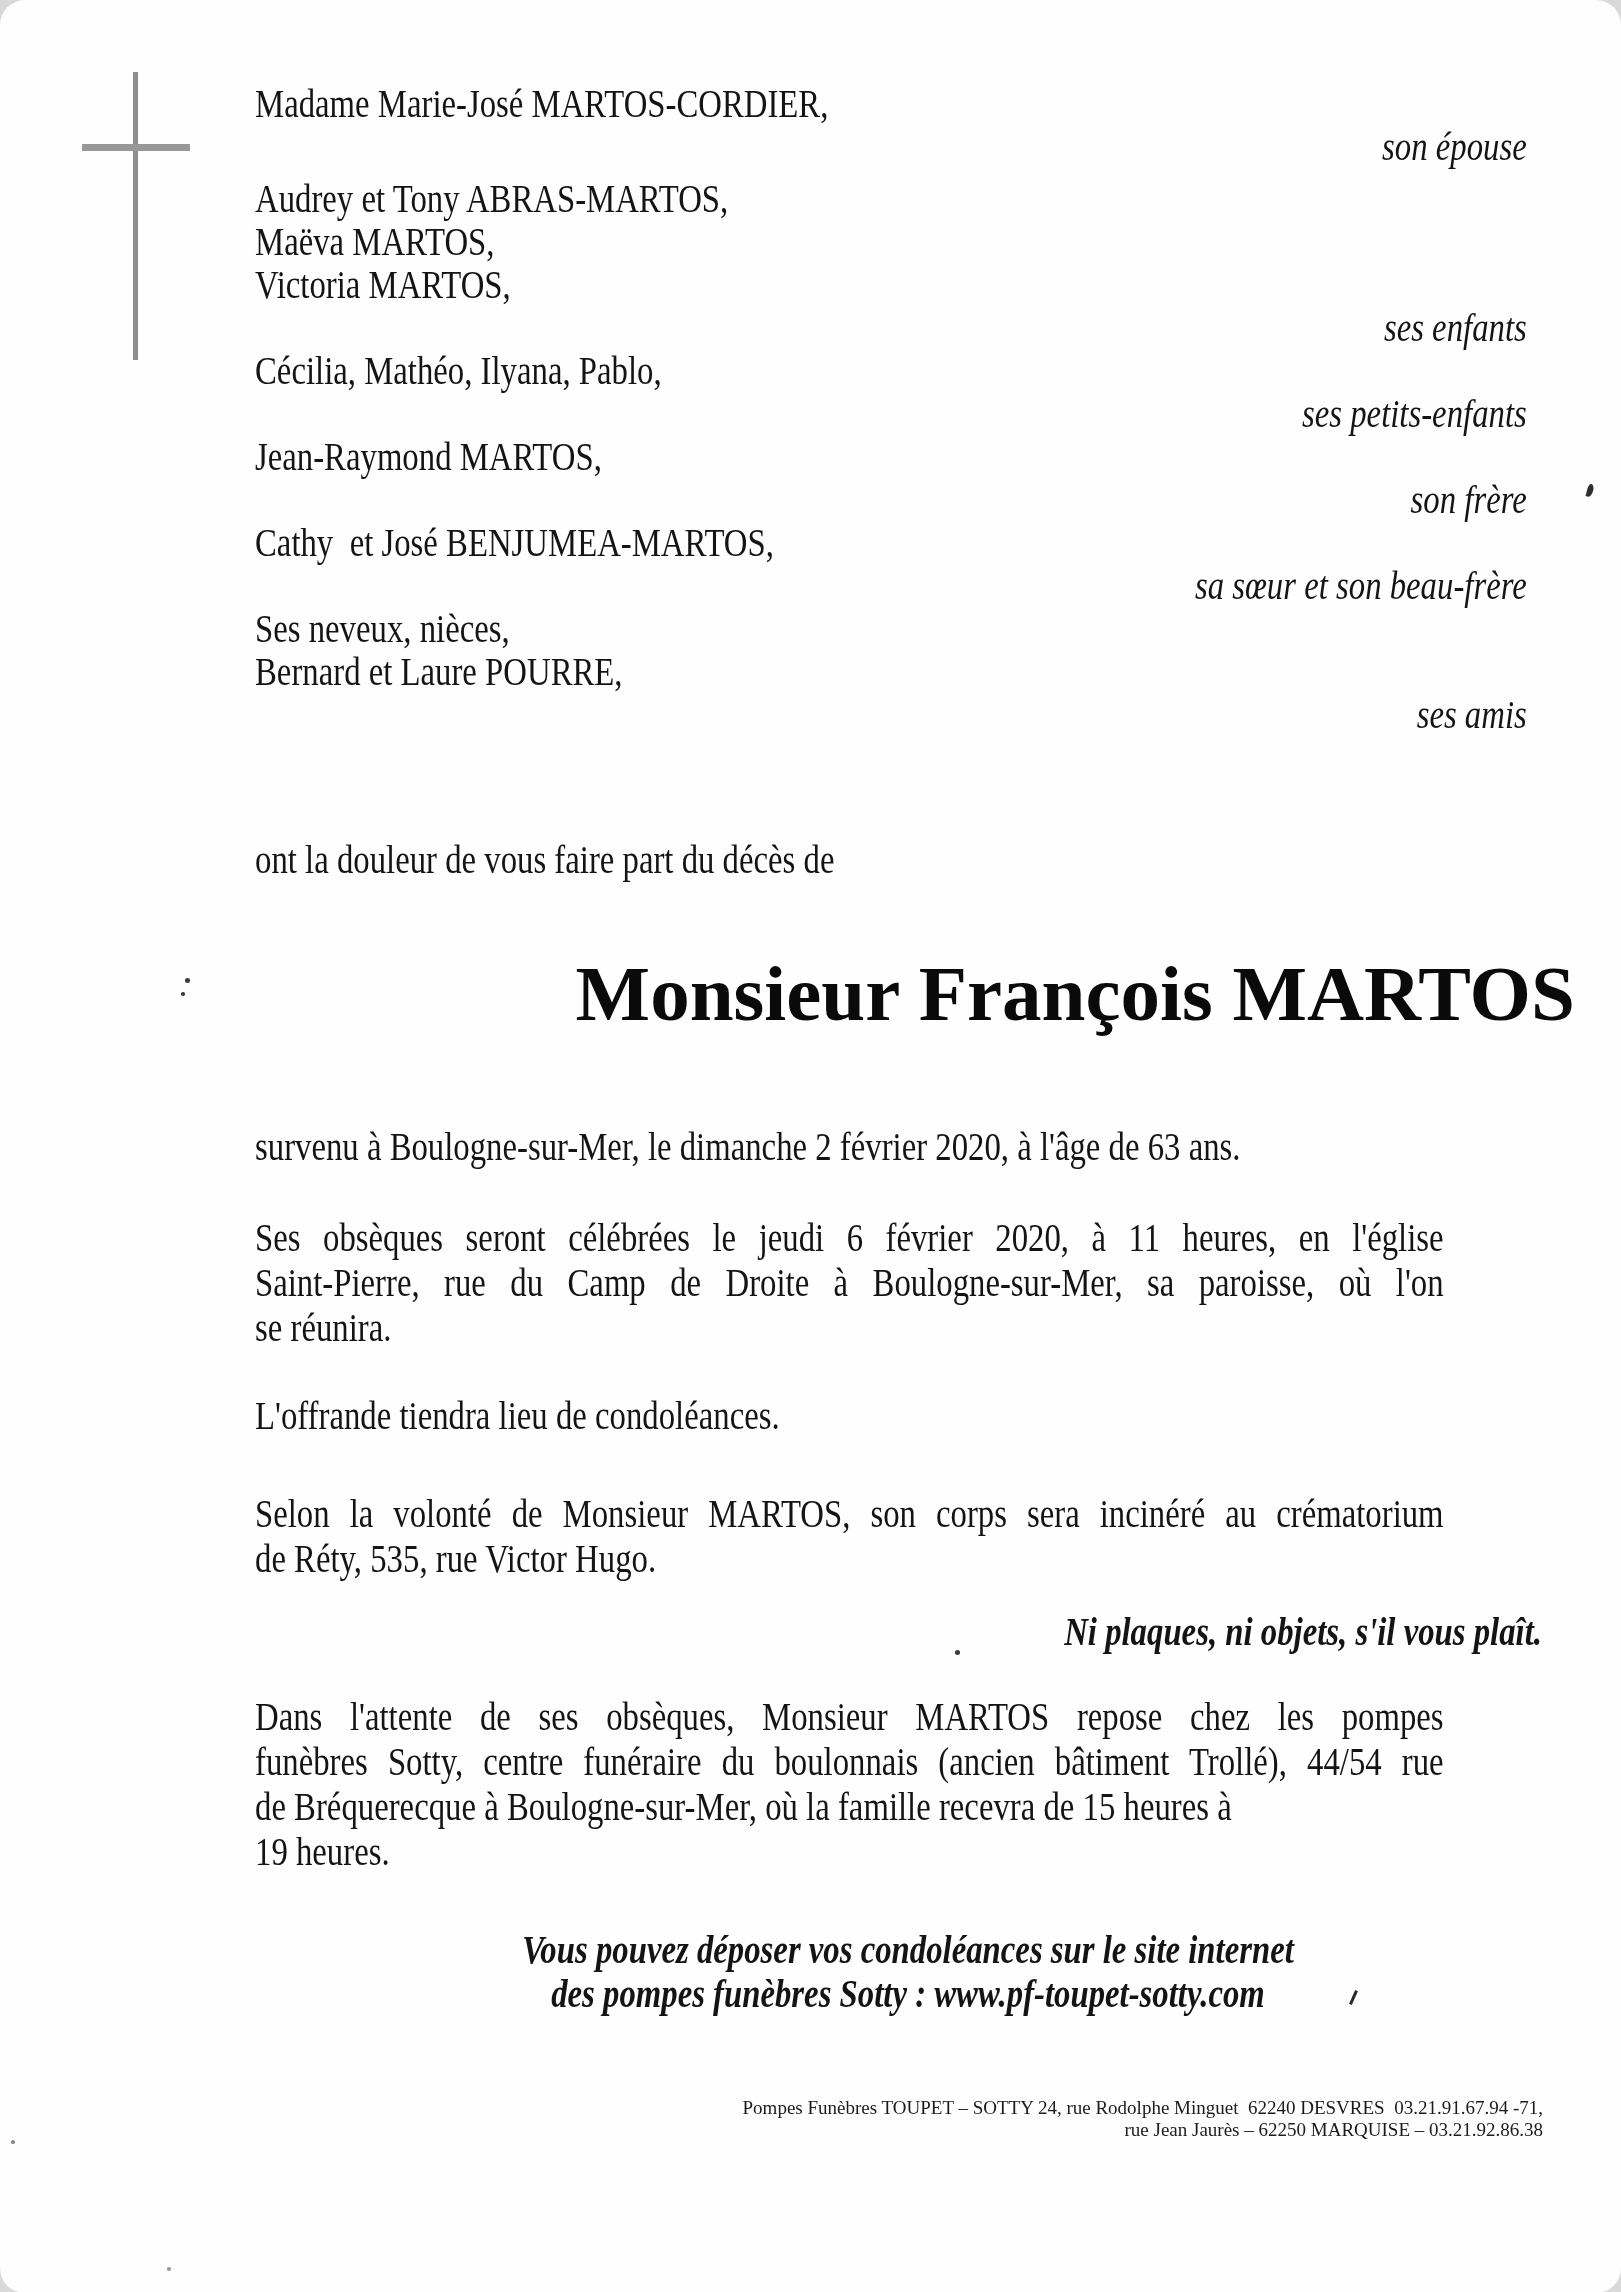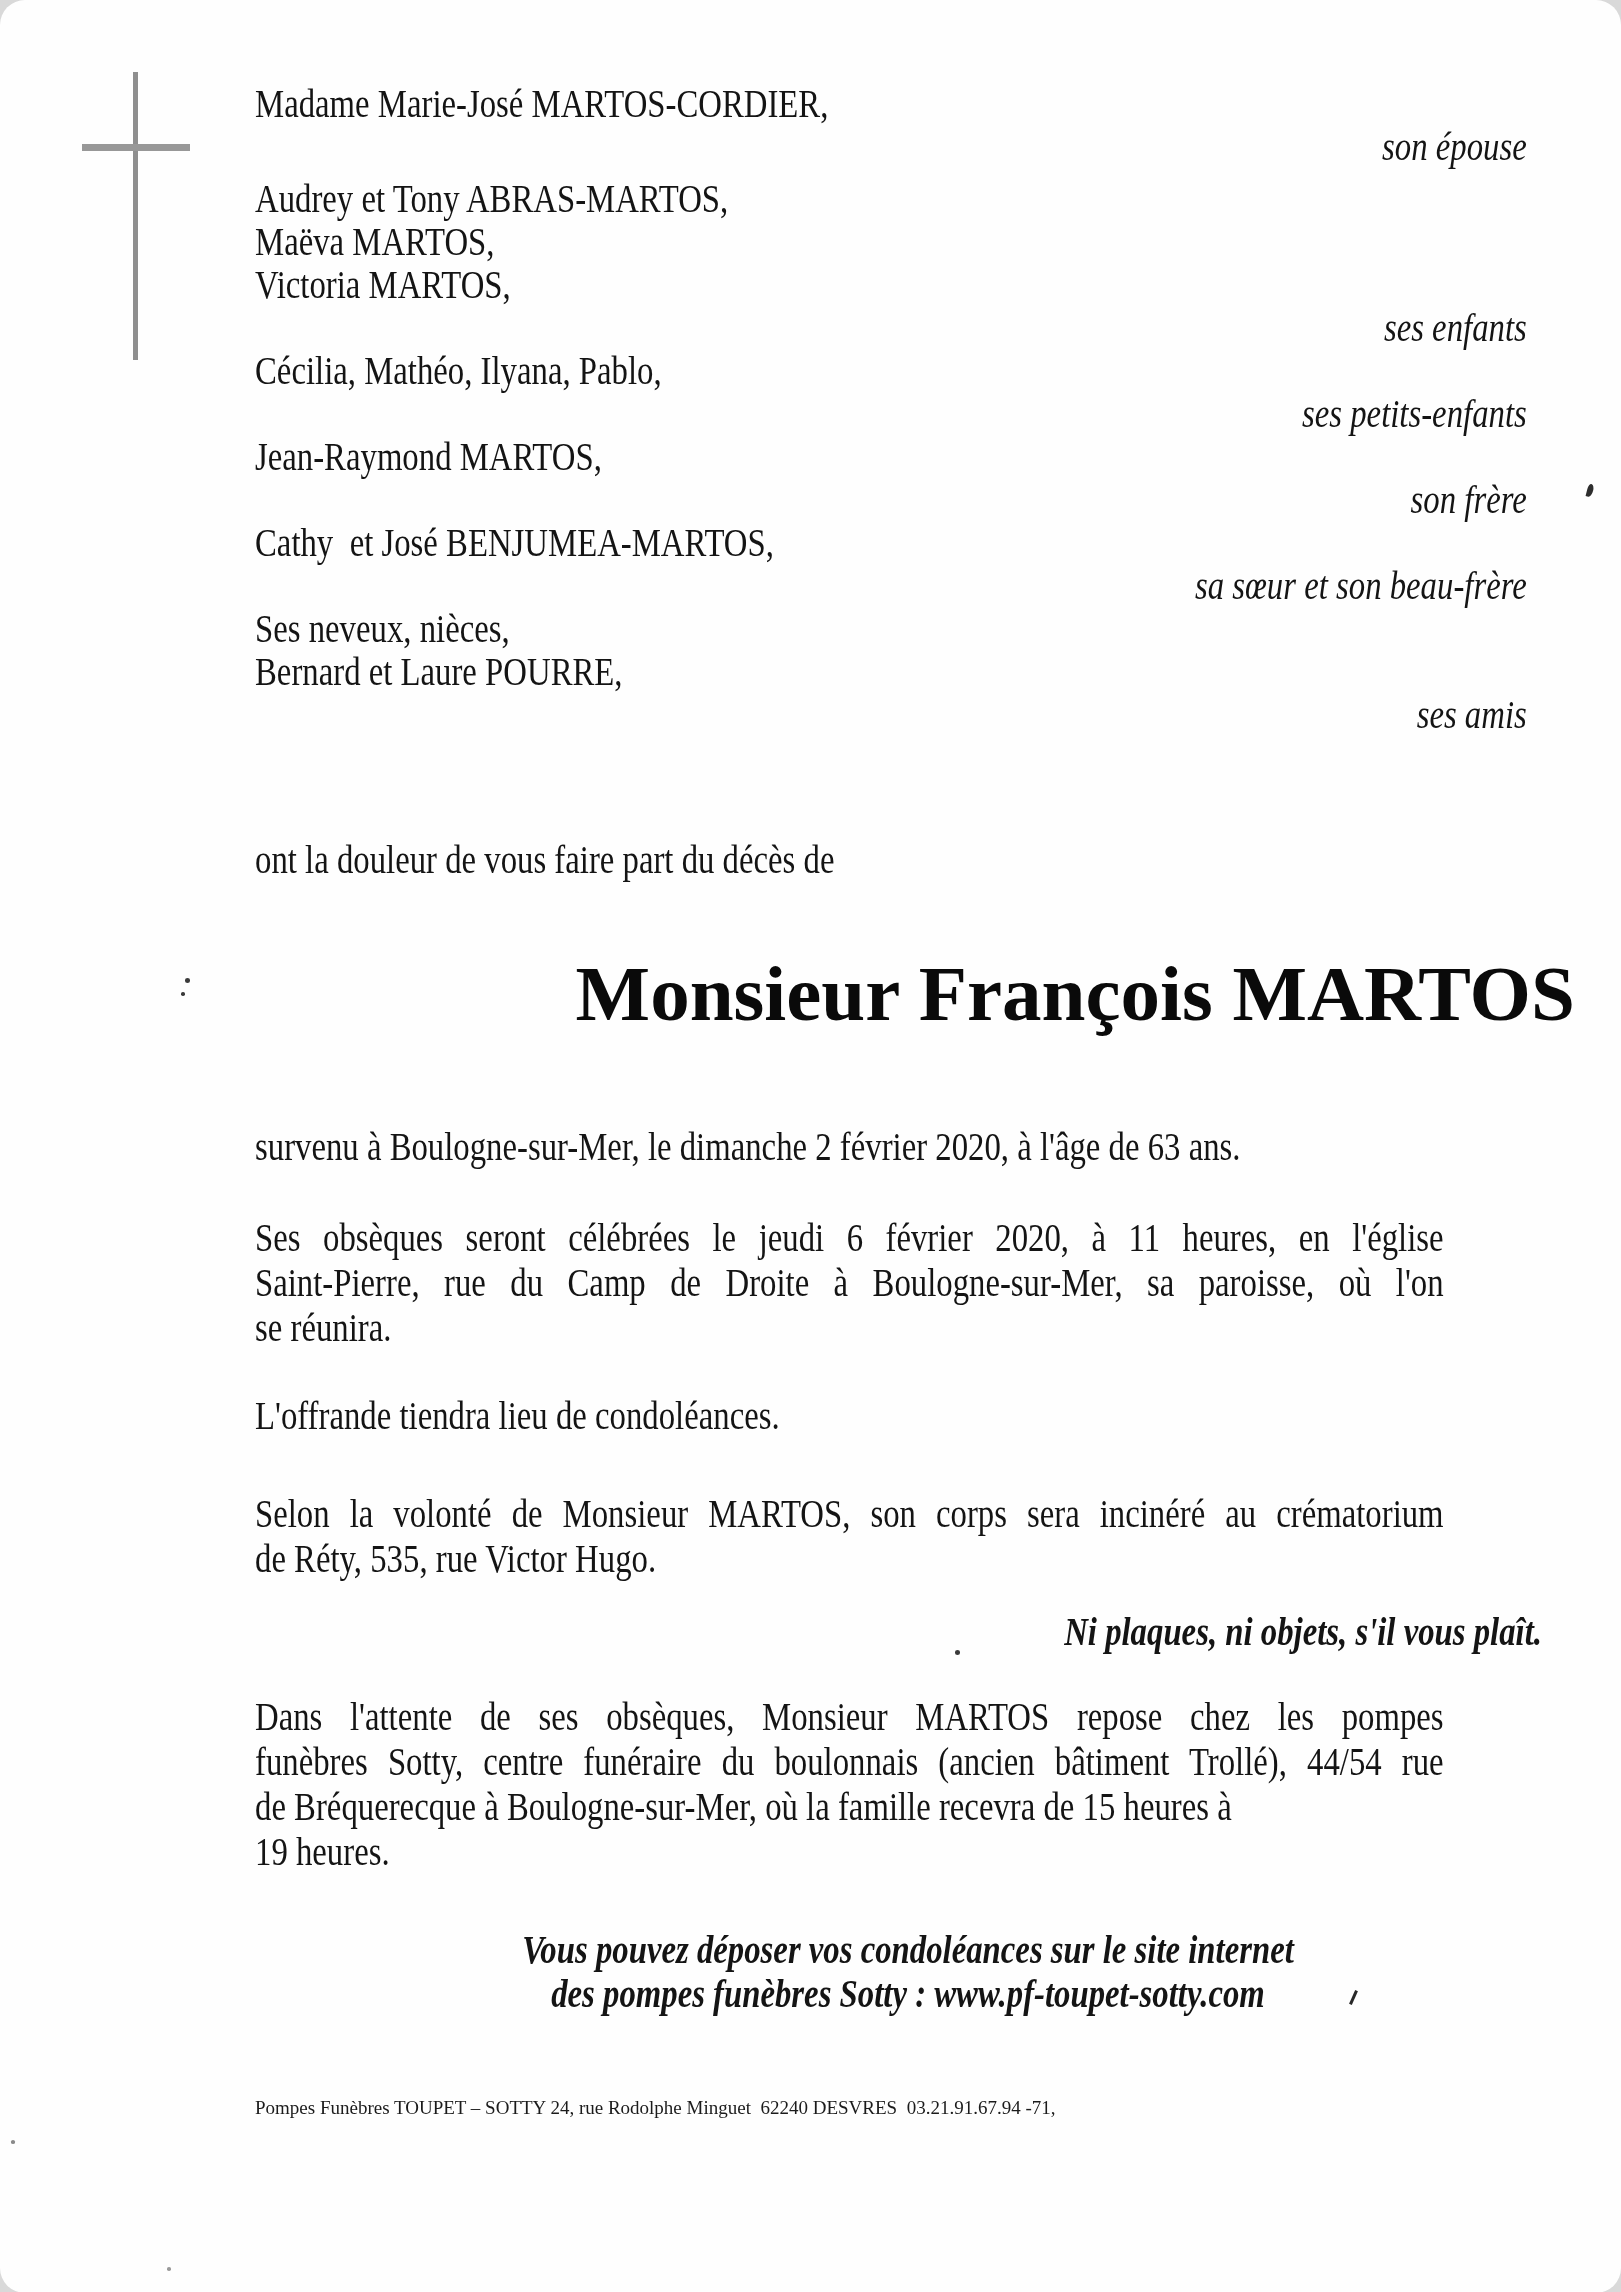--- a/index.html
+++ b/index.html
@@ -44,21 +44,21 @@
   .request{
     right:79px;top:1609px;width:1532px;text-align:right;
     font-size:39px;line-height:45px;font-weight:bold;font-style:italic;white-space:pre;
   }
   .repose{left:255px;top:1694px;width:1415px;}
   .condolences{
     left:133px;top:1928px;width:1550px;text-align:center;
     font-size:39px;line-height:44px;font-weight:bold;font-style:italic;
   }
   .condolences div{white-space:pre;}
-  .footer{left:255px;top:2097px;width:1288px;text-align:left;font-size:19px;line-height:22px;color:#1b1b1b;}
+  .footer{left:255px;top:2097px;width:1288px;text-align:right;font-size:19px;line-height:22px;color:#1b1b1b;}
   .footer div{white-space:pre;}
 
   
   .speck{background:#3a3a3a;border-radius:50%;}
   .comma-mark{
     left:1587px;top:484px;width:6.3px;height:13.4px;background:#2e2e2e;
     border-radius:60% 60% 70% 0;transform:rotate(14deg);
   }
   .dot-before-request{left:955px;top:1650px;width:5.4px;height:4.5px;}
   .speck-a{left:185px;top:978px;width:5.4px;height:4.5px;}
@@ -123,20 +123,21 @@
     <div class="jlast">19 heures.</div>
   </div>
 
   <div class="abs condolences cond-c">
     <div>Vous pouvez déposer vos condoléances sur le site internet</div>
     <div>des pompes funèbres Sotty : www.pf-toupet-sotty.com</div>
   </div>
 
   <div class="abs footer">
     <div>Pompes Funèbres TOUPET – SOTTY 24, rue Rodolphe Minguet  62240 DESVRES  03.21.91.67.94 -71,</div>
+    <div>rue Jean Jaurès – 62250 MARQUISE – 03.21.92.86.38</div>
   </div>
 
   <div class="abs comma-mark"></div>
   <div class="abs speck dot-before-request"></div>
   <div class="abs speck speck-a"></div>
   <div class="abs speck speck-b"></div>
   <div class="abs tick-mark"></div>
   <div class="abs edge-dot-a"></div>
   <div class="abs edge-dot-b"></div>
 

